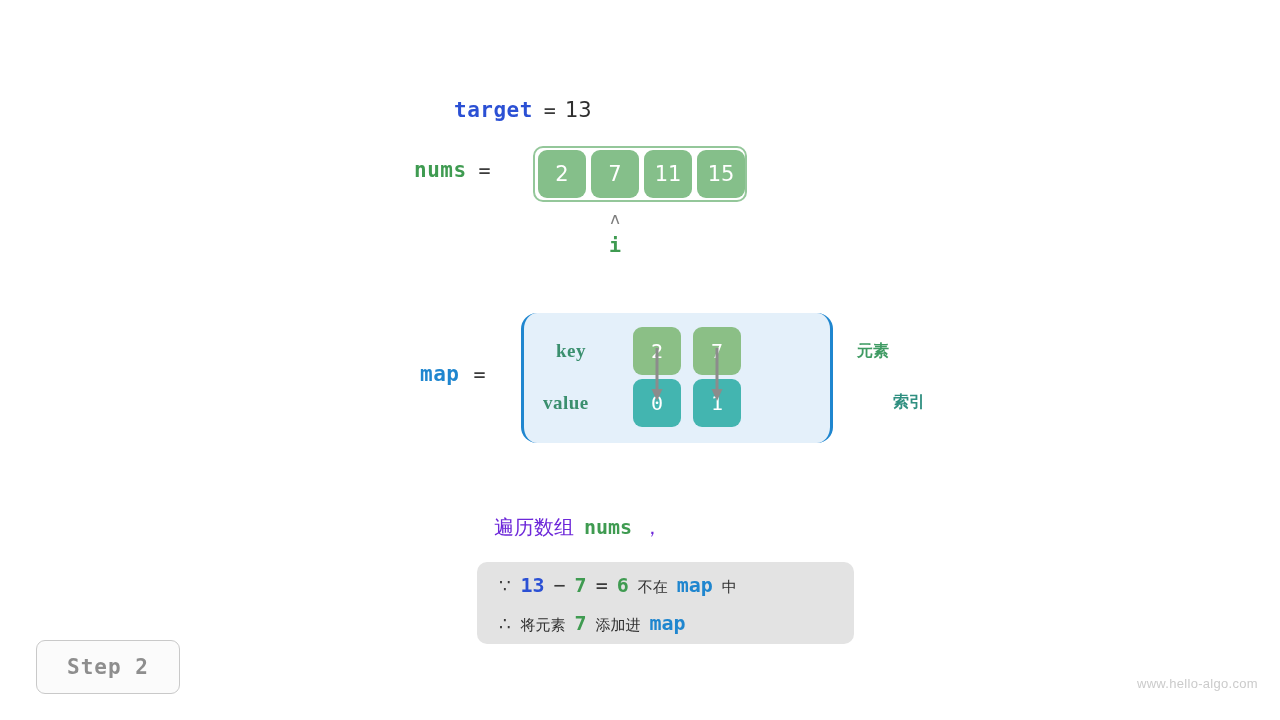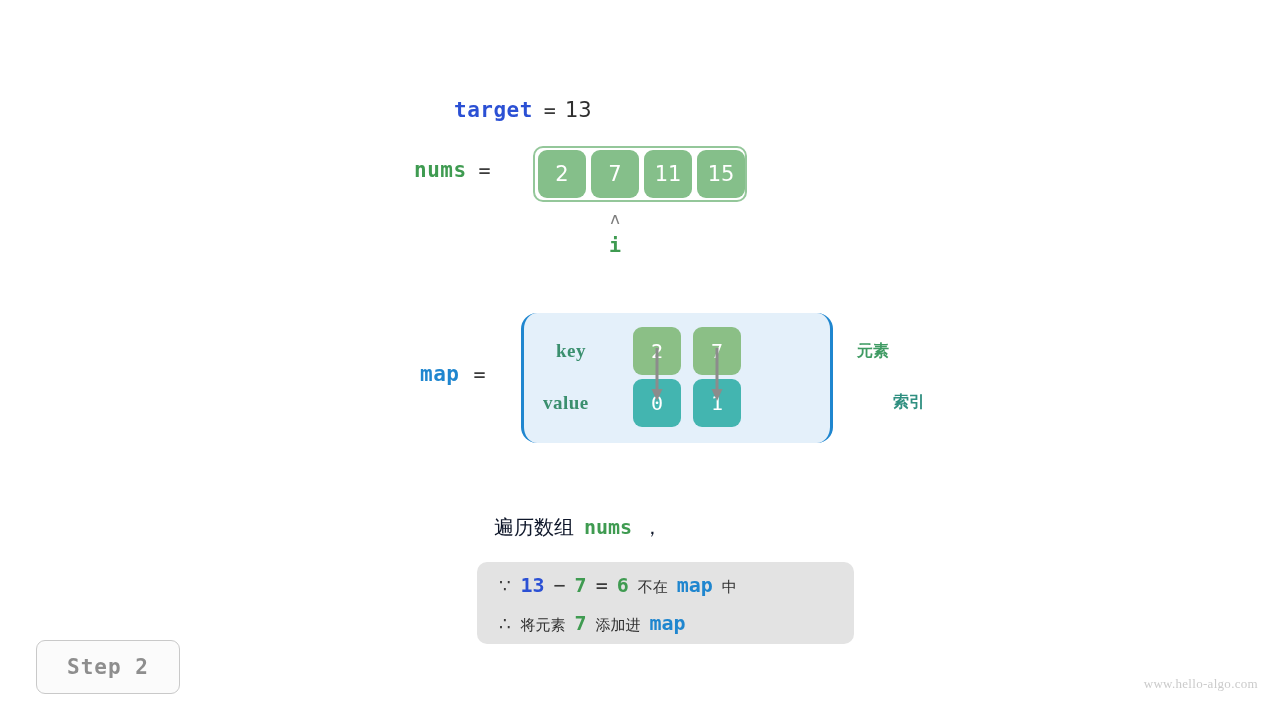--- a/index.html
+++ b/index.html
@@ -215,21 +215,21 @@
     position: absolute;
     left: 494px;
     top: 514px;
     display: flex;
     align-items: baseline;
     white-space: pre;
   }
   #caption .cn {
     font-family: "DejaVu Sans", sans-serif;
     font-size: 20px;
-    color: #0f172a;
+    color: #6d28d9;
   }
   #caption .code {
     font-family: "DejaVu Sans Mono", monospace;
     font-size: 20px;
     font-weight: 700;
     color: #3f9b51;
     margin: 0 10px;
   }
 
   
@@ -310,21 +310,21 @@
     font-weight: 700;
     color: #8e8e8e;
     letter-spacing: 1px;
   }
 
   
   #watermark {
     position: absolute;
     right: 22px;
     top: 676px;
-    font-family: Liberation Serif, serif;
+    font-family: Liberation Sans, sans-serif;
     font-size: 13px;
     color: #cbcbcb;
     letter-spacing: 0.3px;
   }
 </style>
 </head>
 <body>
 
 <div id="target-row">
   <span class="var">target</span>

